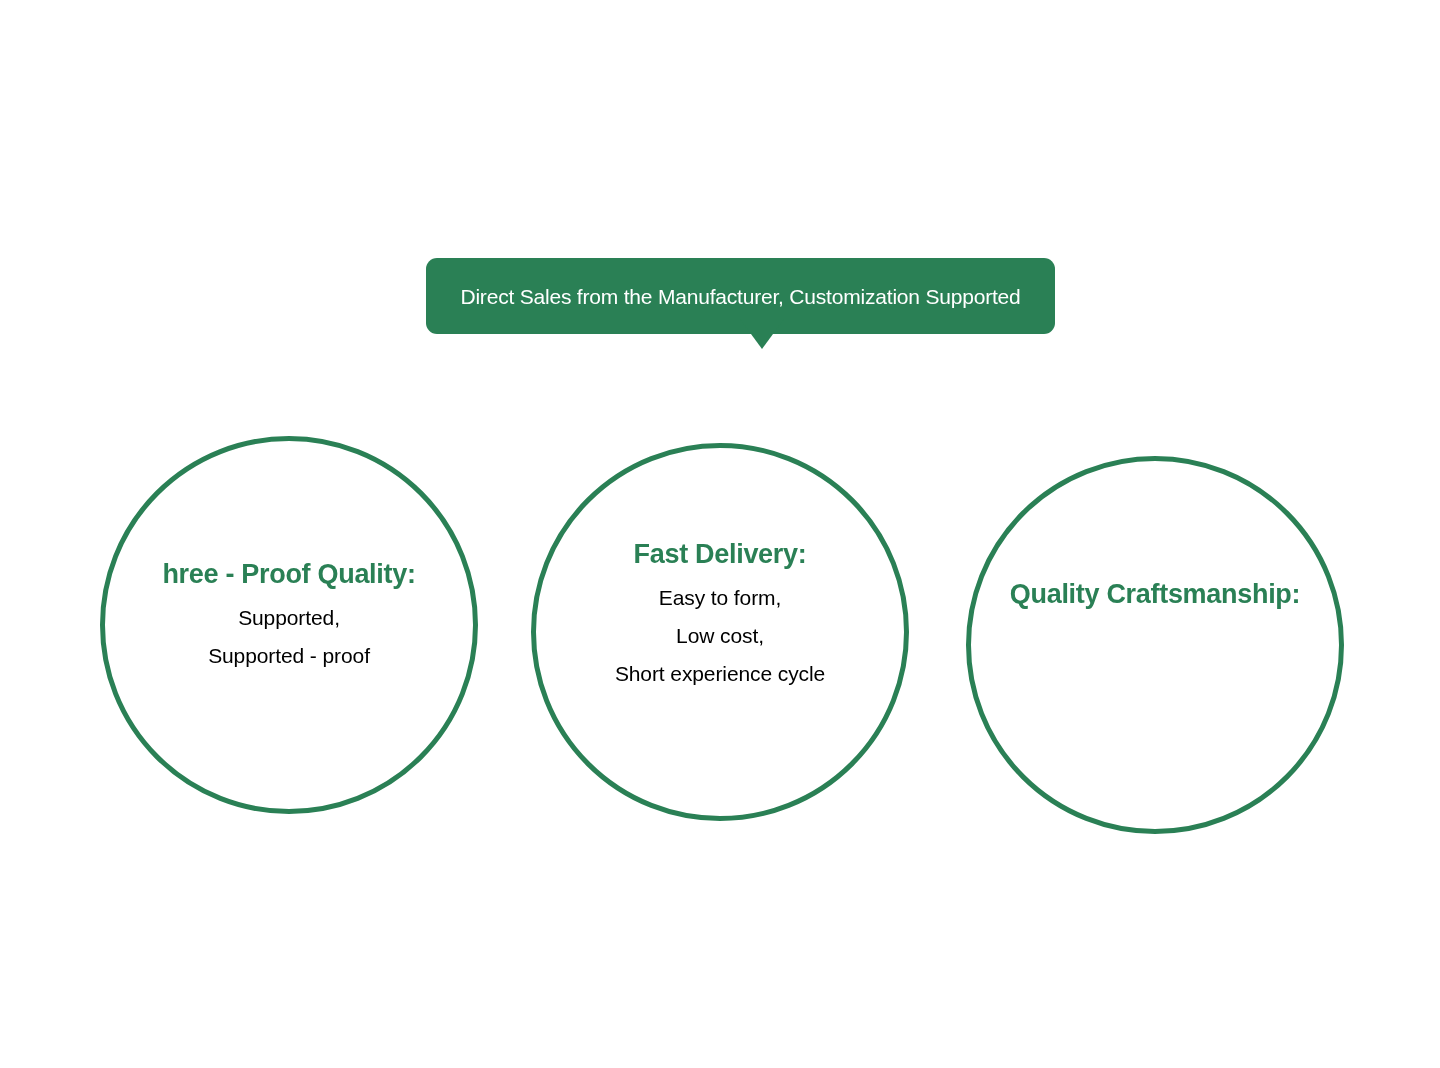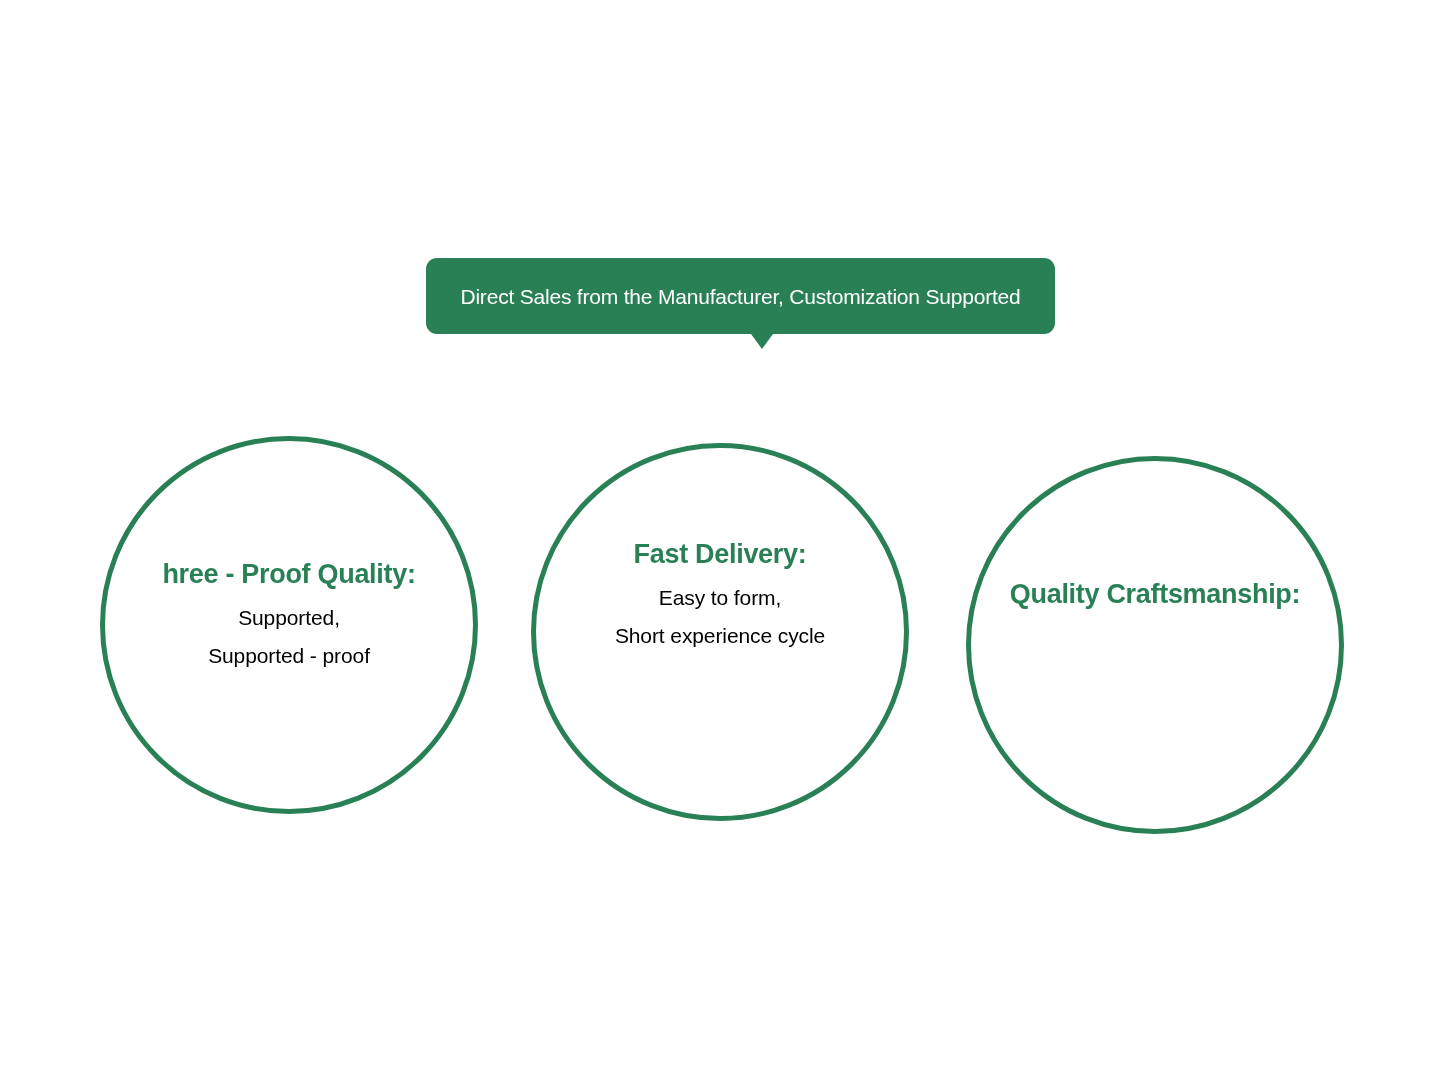--- a/index.html
+++ b/index.html
@@ -129,20 +129,21 @@
         <span class="line">Supported - proof</span>
       </div>
     </div>
   </div>
 
   <div class="circle circle-2">
     <div class="circle-inner">
       <div class="circle-title">Fast Delivery:</div>
       <div class="circle-body">
         <span class="line">Easy to form,</span>
+        <span class="line">Low cost,</span>
         <span class="line">Short experience cycle</span>
       </div>
     </div>
   </div>
 
   <div class="circle circle-3">
     <div class="circle-inner">
       <div class="circle-title">Quality Craftsmanship:</div>
     </div>
   </div>

